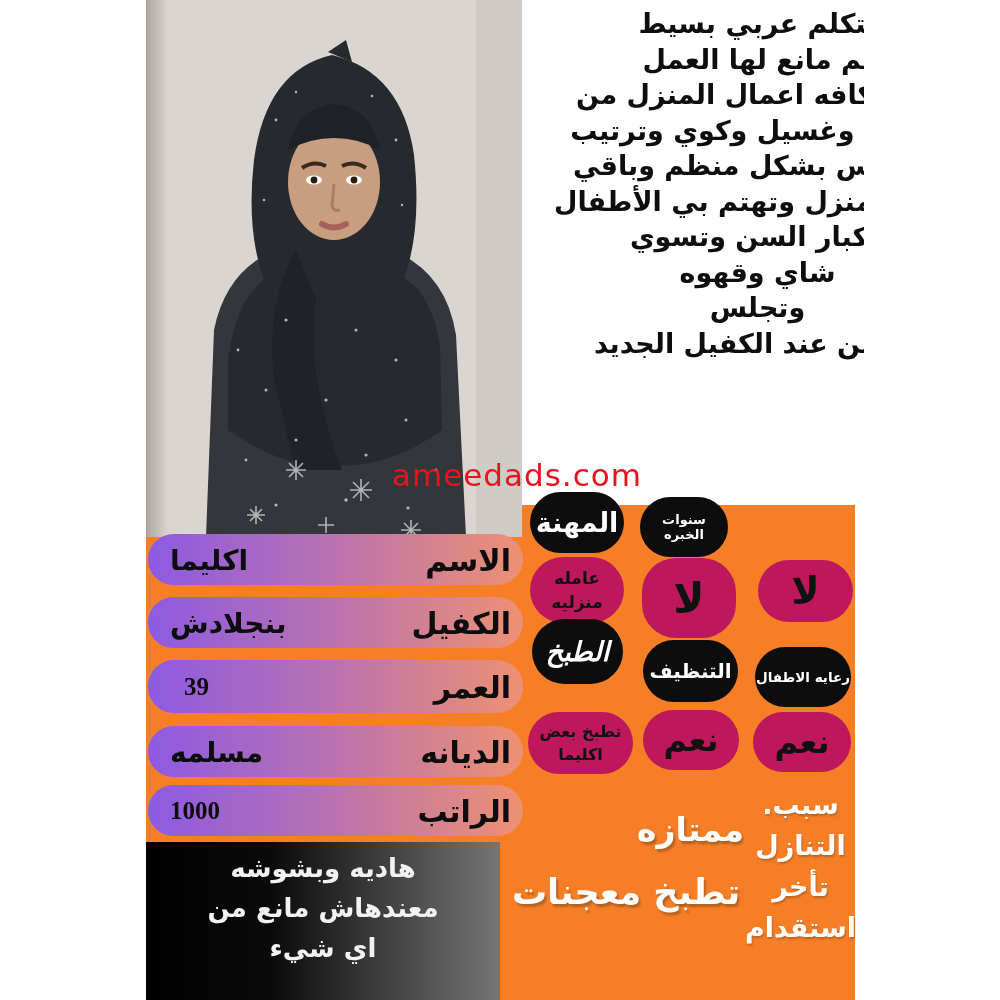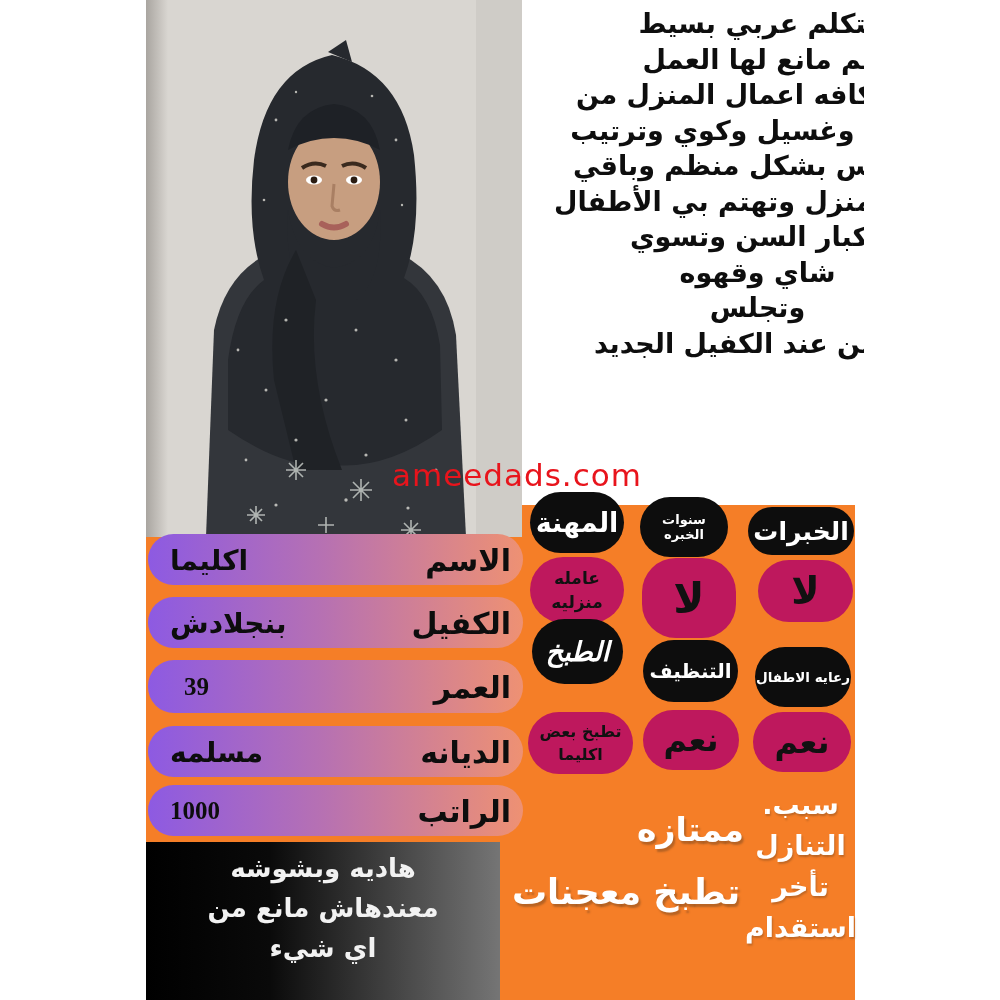--- a/index.html
+++ b/index.html
@@ -178,21 +178,20 @@
     <span class="pill-label">الديانه</span>
     <span class="pill-value">مسلمه</span>
   </div>
   <div class="pill" style="top:785px;">
     <span class="pill-label">الراتب</span>
     <span class="pill-value digits">1000</span>
   </div>
 
   <div class="oval label" style="left:530px;top:492px;width:94px;height:61px;font-size:27px;">المهنة</div>
   <div class="oval label" style="left:640px;top:497px;width:88px;height:60px;font-size:13px;">سنوات الخبره</div>
-  <div class="oval label" style="left:748px;top:507px;width:106px;height:48px;font-size:25px;">الخبرات</div>
 
   <div class="oval value" style="left:530px;top:557px;width:94px;height:66px;font-size:17px;line-height:24px;">عامله
 منزليه</div>
   <div class="oval value" style="left:642px;top:558px;width:94px;height:80px;font-size:42px;">لا</div>
   <div class="oval value" style="left:758px;top:560px;width:95px;height:62px;font-size:38px;">لا</div>
 
   <div class="oval label" style="left:532px;top:619px;width:91px;height:65px;font-size:27px;font-style:italic;">الطبخ</div>
   <div class="oval label" style="left:643px;top:640px;width:95px;height:62px;font-size:20px;">التنظيف</div>
   <div class="oval label" style="left:755px;top:647px;width:96px;height:60px;font-size:13.5px;">رعايه الاطفال</div>
 

